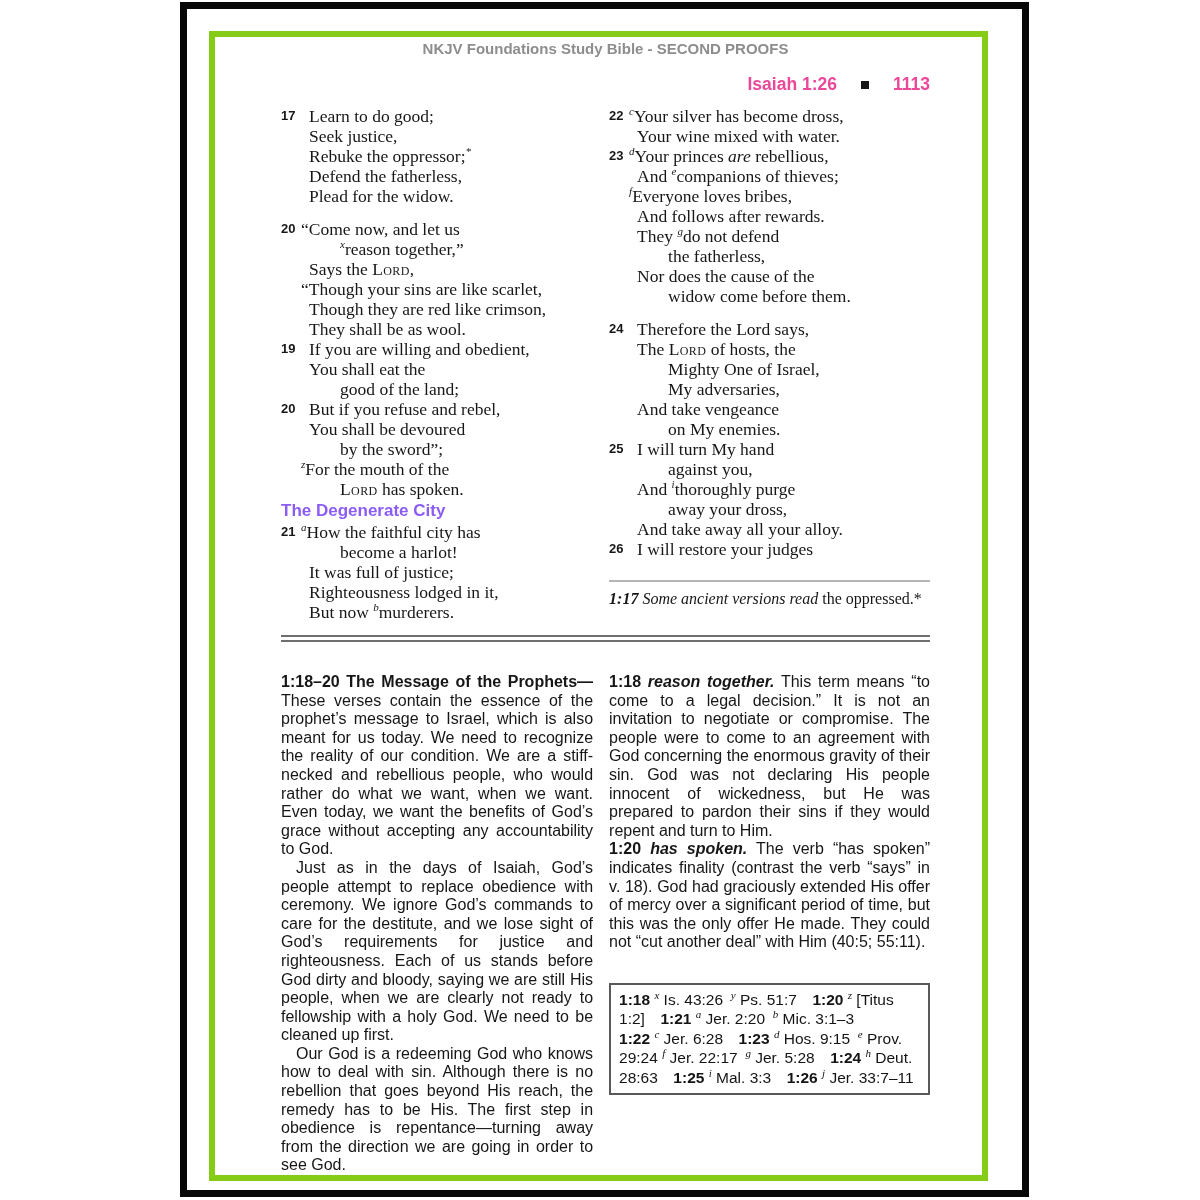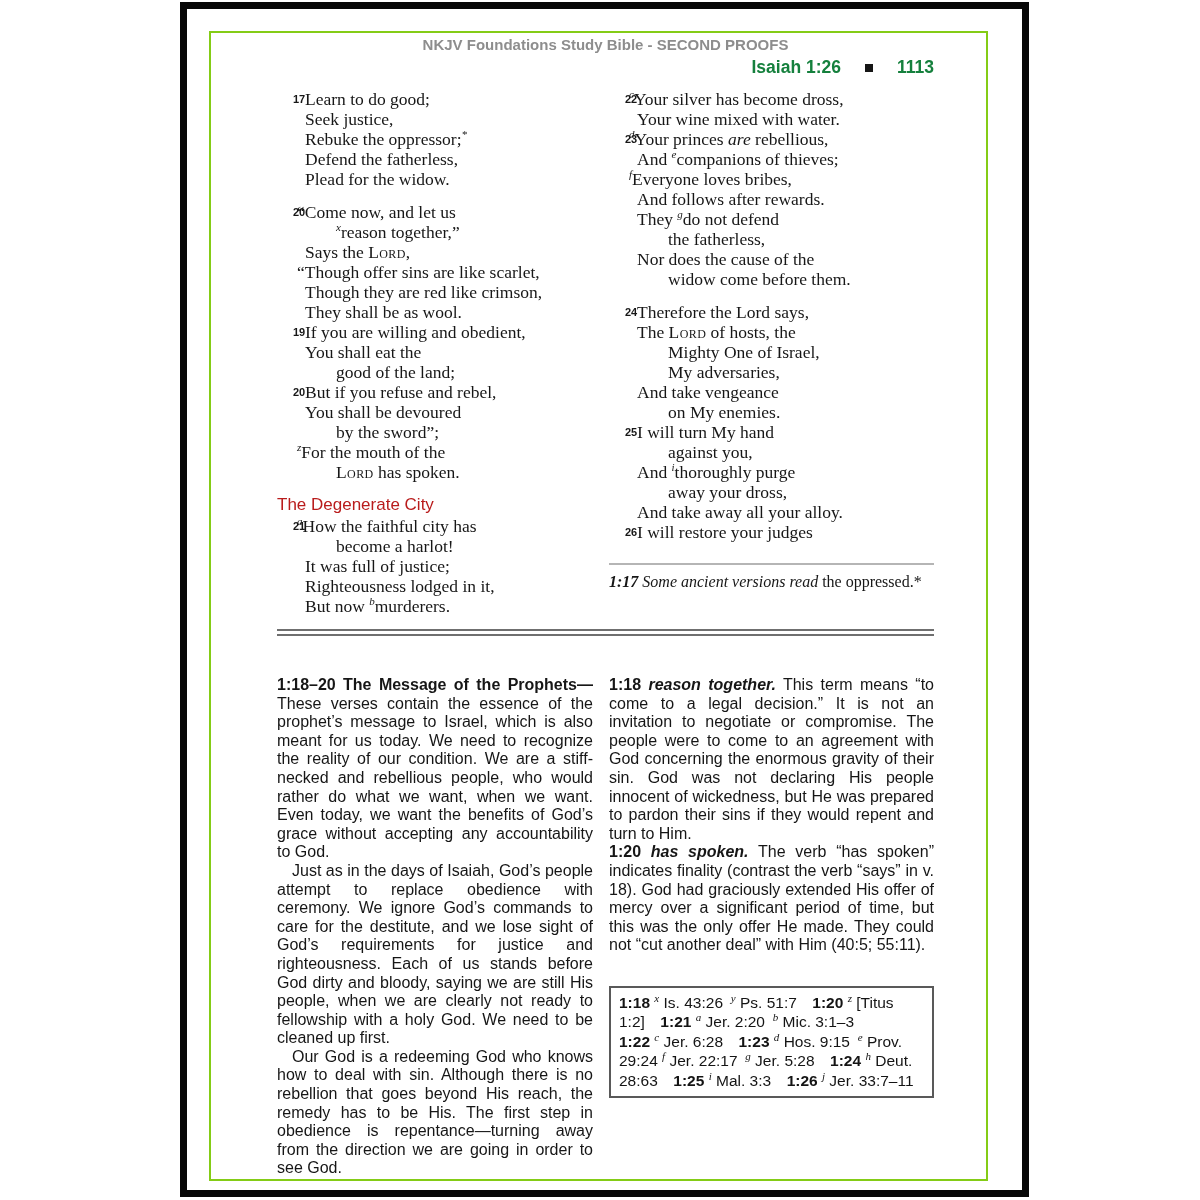--- a/index.html
+++ b/index.html
@@ -7,63 +7,63 @@
   body{
     width:1200px;height:1200px;position:relative;background:#ffffff;
     font-family:"Liberation Sans",sans-serif;color:#1b1b1b;overflow:hidden;
   }
   .photo-frame{
     position:absolute;left:180px;top:2px;width:849px;height:1195px;
     border:7px solid #070707;box-sizing:border-box;background:#ffffff;
   }
   .page{
     position:absolute;left:209px;top:31px;width:779px;height:1150px;
-    border:2px solid #84cc16;box-sizing:border-box;background:#ffffff;
+    border:6px solid #84cc16;box-sizing:border-box;background:#ffffff;
     padding:0 52px 0 66px;
   }
   .proof-banner{
     margin-top:3px;text-align:center;color:#8d8d8d;
     font-weight:bold;font-size:15px;line-height:18px;
   }
   .running-head{
-    margin-top:3px;display:flex;justify-content:flex-end;align-items:center;gap:24px;
-    font-weight:bold;font-size:17.5px;color:#15803d;
+    margin-top:16px;display:flex;justify-content:flex-end;align-items:center;gap:24px;
+    font-weight:bold;font-size:17.5px;color:#ec4899;
   }
   .sq{width:8px;height:8px;background:#161616;display:inline-block;}
   
   .scripture-row{margin-top:11px;display:flex;gap:16px;}
   .vcol{font-family:"Liberation Serif",serif;font-size:17.5px;line-height:20px;color:#171717;}
   .vcol.left{width:316px;}
   .vcol.right{width:325px;}
   .verse{position:relative;padding-left:28px;}
   .verse.gap-before{margin-top:13px;}
   .vnum{
-    position:absolute;left:16px;top:1px;width:22px;
-    font-family:"Liberation Sans",sans-serif;font-weight:bold;font-size:11px;line-height:18px;
+    position:absolute;left:0;top:1px;width:22px;
+    font-family:"Liberation Sans",sans-serif;font-weight:bold;font-size:13px;line-height:18px;
   }
   .vline.ind1{padding-left:31px;}
   .vline.hang{margin-left:-8px;}
   .vcol sup, .fn-text sup, .xref-line sup{
     font-family:"Liberation Serif",serif;font-style:italic;
     font-size:11px;line-height:0;vertical-align:super;
   }
   .sc{font-variant:small-caps;letter-spacing:0.4px;}
   .section-head{
-    font-family:"Liberation Sans",sans-serif;font-weight:normal;font-size:17px;line-height:20px;
-    margin-top:13px;margin-bottom:1px;color:#b91c1c;
+    font-family:"Liberation Sans",sans-serif;font-weight:bold;font-size:17px;line-height:20px;
+    margin-top:2px;margin-bottom:1px;color:#8b5cf6;
   }
   .fn{margin-top:21px;}
   .fn-rule{border-top:2px solid #b5b5b5;margin-bottom:7px;}
   .fn-text{font-family:"Liberation Serif",serif;font-size:16px;line-height:19px;}
   .double-rule{
     margin-top:13px;height:3px;
     border-top:2px solid #6f6f6f;border-bottom:2px solid #6f6f6f;
   }
   
-  .notes-row{margin-top:40px;display:flex;gap:16px;}
+  .notes-row{margin-top:31px;display:flex;gap:16px;}
   .ncol{font-size:16px;line-height:18.6px;text-align:justify;hyphens:auto;color:#161616;}
   .ncol.left{width:316px;}
   .ncol.right{width:325px;}
   .note-p.indent{text-indent:15px;}
   .xref-box{
     margin-top:31px;border:2px solid #595959;box-sizing:border-box;
     padding:5px 4px 6px 8px;text-align:left;
     font-size:15.5px;line-height:19.5px;color:#141414;
   }
   .xref-line{white-space:nowrap;}
@@ -92,21 +92,21 @@
           <div class="vline ind0">Seek justice,</div>
           <div class="vline ind0">Rebuke the oppressor;<sup>*</sup></div>
           <div class="vline ind0">Defend the fatherless,</div>
           <div class="vline ind0">Plead for the widow.</div>
         </div>
         <div class="verse gap-before">
           <span class="vnum">20</span>
           <div class="vline ind0 hang">“Come now, and let us</div>
           <div class="vline ind1"><sup>x</sup>reason together,”</div>
           <div class="vline ind0">Says the <span class="sc">Lord</span>,</div>
-          <div class="vline ind0 hang">“Though offer sins are like scarlet,</div>
+          <div class="vline ind0 hang">“Though your sins are like scarlet,</div>
           <div class="vline ind0">Though they are red like crimson,</div>
           <div class="vline ind0">They shall be as wool.</div>
         </div>
         <div class="verse">
           <span class="vnum">19</span>
           <div class="vline ind0">If you are willing and obedient,</div>
           <div class="vline ind0">You shall eat the</div>
           <div class="vline ind1">good of the land;</div>
         </div>
         <div class="verse">

